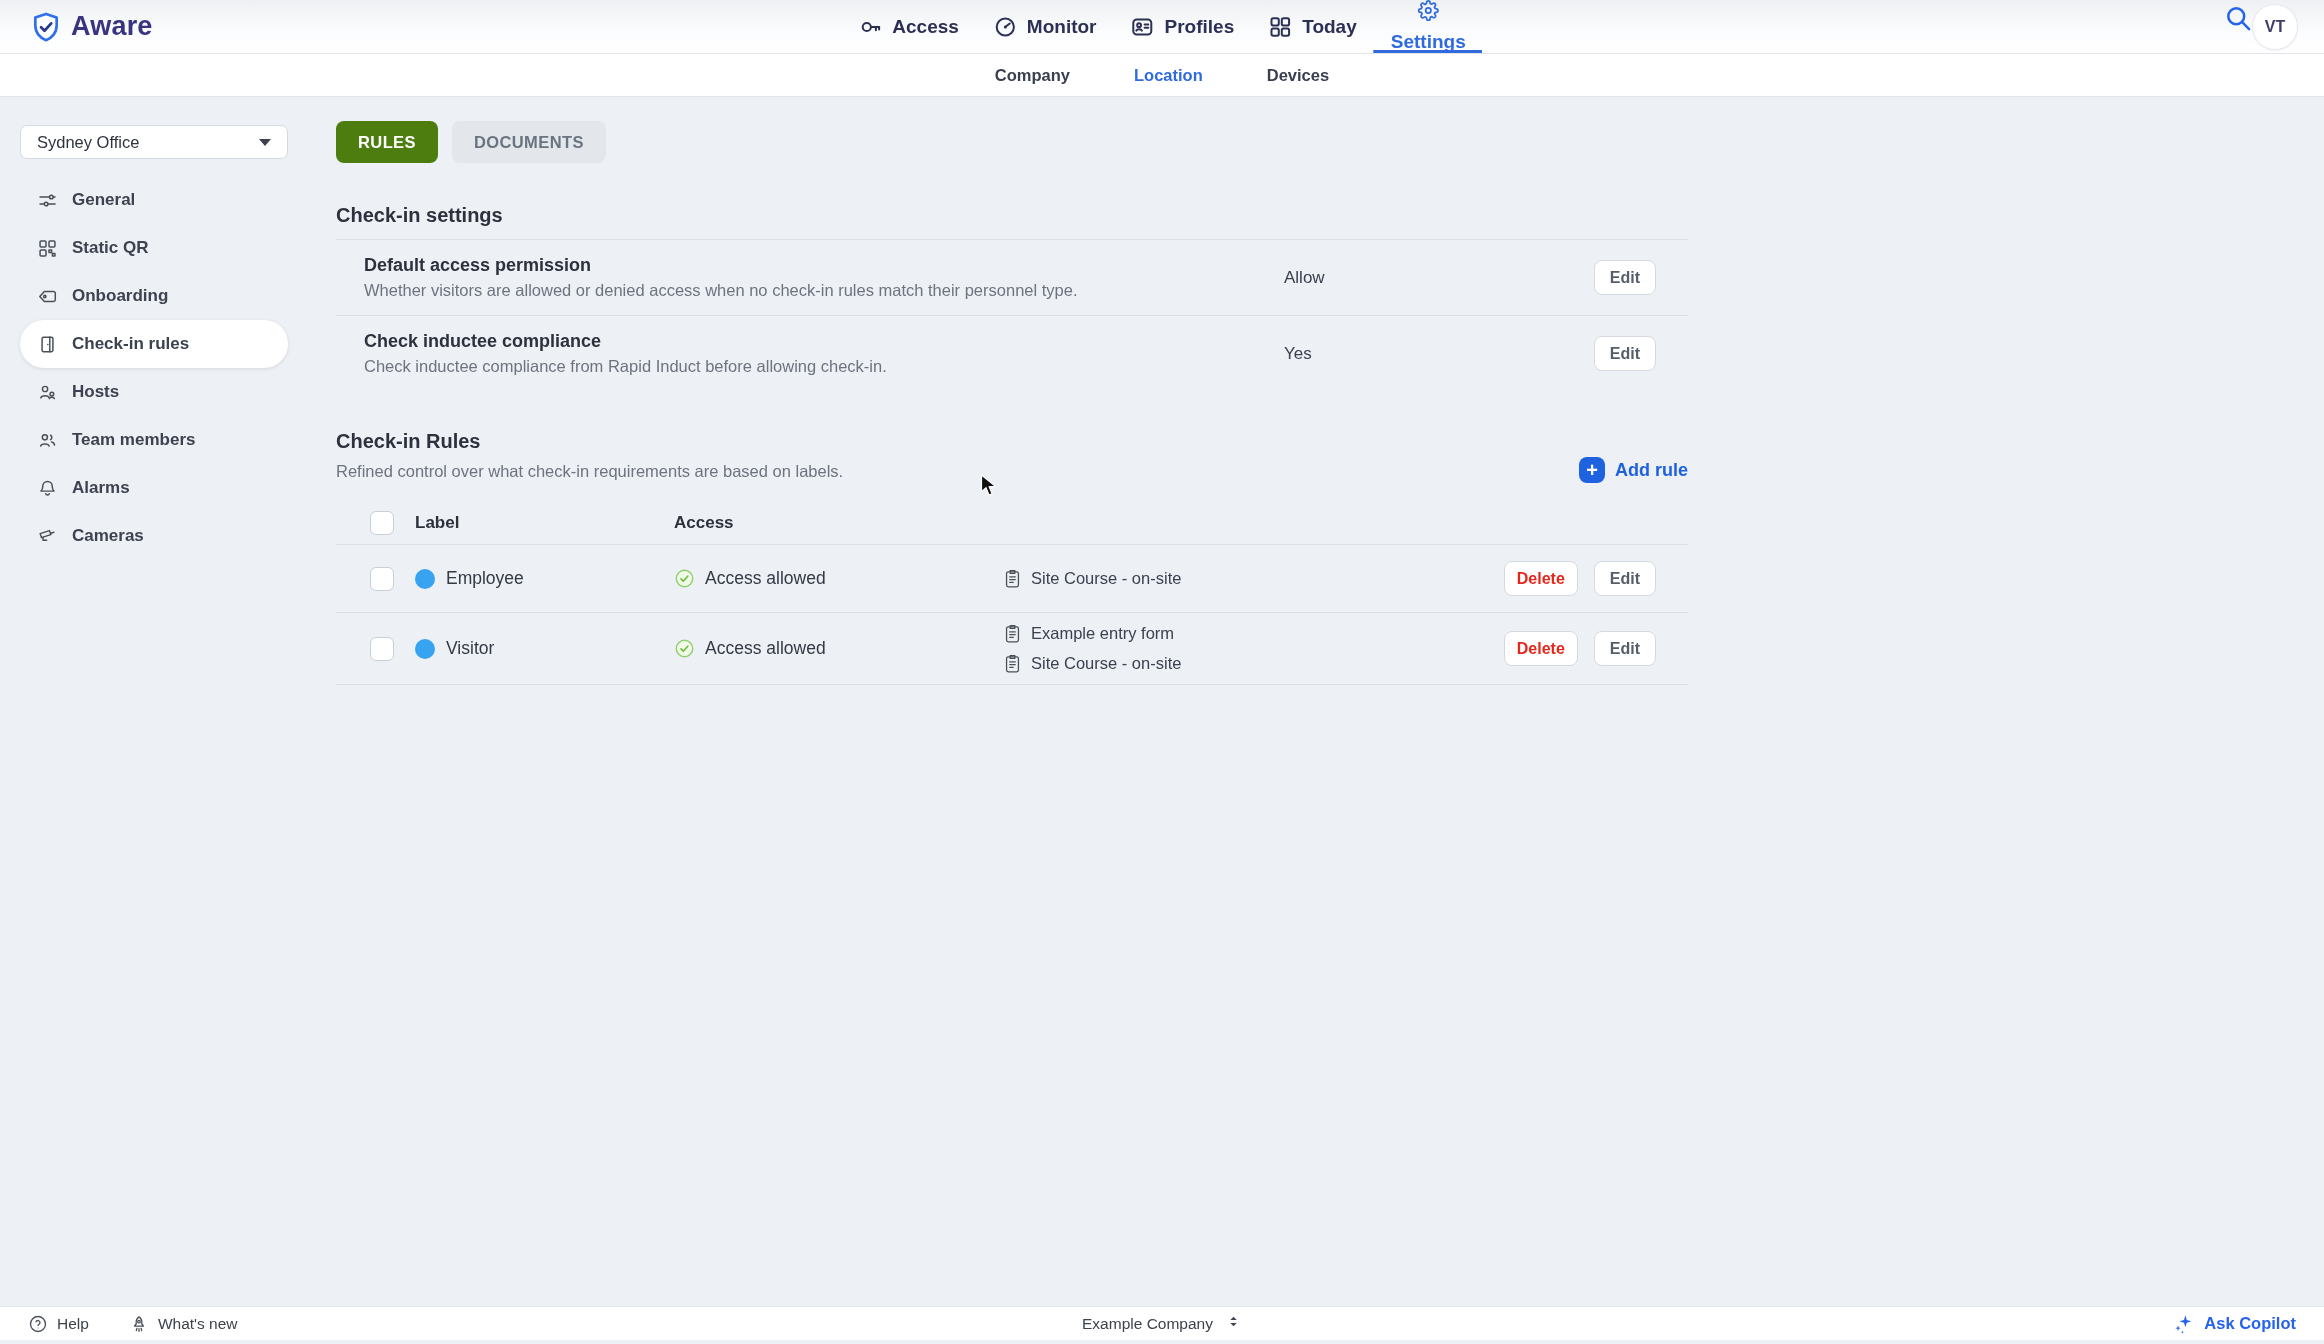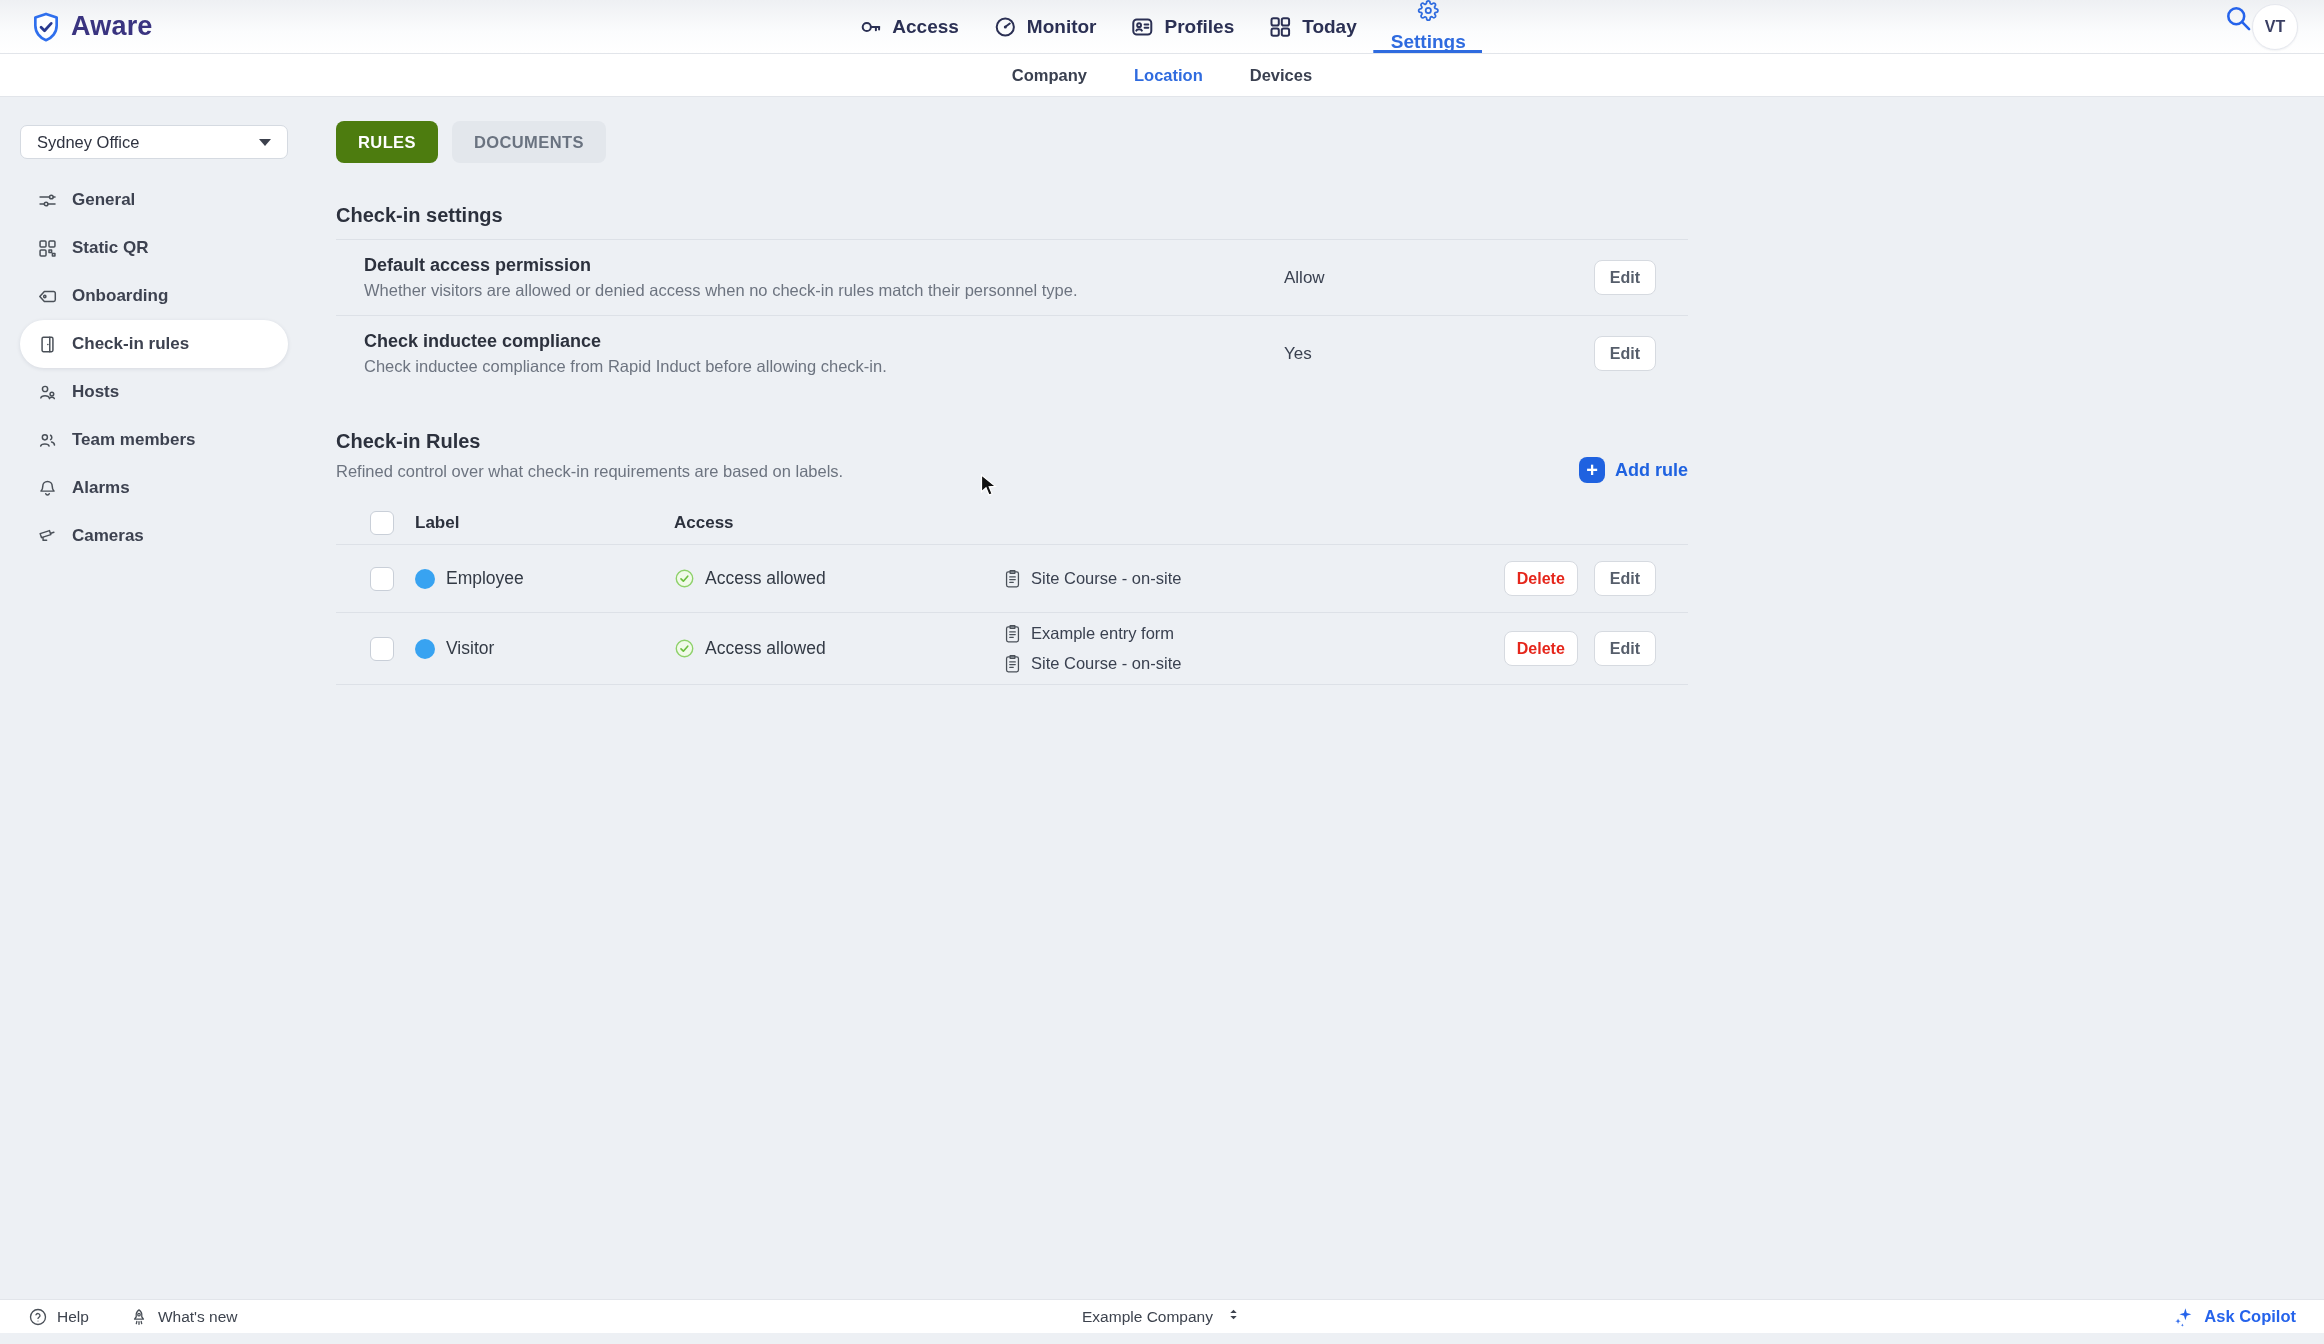--- a/index.html
+++ b/index.html
@@ -46,21 +46,21 @@
     box-shadow: 0 1px 2px rgba(25,35,60,.06);
     display:flex; align-items:center; justify-content:center;
     font-size:16px; font-weight:700; color:#3a3f63;
   }
 
   
   .subnav {
     height: 43px;
     background:#fff;
     border-bottom: 1px solid #e2e5ea;
-    display:flex; justify-content:center; align-items:center; gap:47px;
+    display:flex; justify-content:center; align-items:center; gap:64px;
     font-size:16.5px; font-weight:600;
     position:relative; z-index:2;
   }
   .subnav-item { color:#3a4050; cursor:pointer; }
   .subnav-item.active { color:#2f6bdf; }
 
   
   .content { display:flex; align-items:flex-start; }
 
   
@@ -148,21 +148,21 @@
   .c-actions { display:flex; gap:16px; padding-right:32px; }
   .th { font-size:17px; font-weight:700; color:#2c313d; }
   .dot { width:20px; height:20px; border-radius:50%; background:#38a3f1; flex-shrink:0; }
   .cell-text { font-size:17.5px; color:#333a45; }
   .req-item { display:flex; align-items:center; gap:9px; font-size:16.5px; color:#3a4150; }
   .req-item svg { width:19px; height:21px; stroke:#4a5058; fill:none; stroke-width:1.6; stroke-linecap:round; stroke-linejoin:round; flex-shrink:0; }
   .ok-icon { width:21px; height:21px; flex-shrink:0; }
 
   
   .footer {
-    position:absolute; left:0; right:0; bottom:11px; height:34px;
+    position:absolute; left:0; right:0; bottom:4px; height:34px;
     background:#fff; border-top:1px solid #e2e5ea;
     display:flex; align-items:center; padding:0 28px;
     font-size:15.5px; color:#3d434e;
     z-index:3;
   }
   .foot-link { display:flex; align-items:center; gap:9px; cursor:pointer; }
   .foot-link + .foot-link { margin-left:40px; }
   .foot-link svg { width:20px; height:20px; stroke:#4a5058; fill:none; stroke-width:1.6; stroke-linecap:round; stroke-linejoin:round; }
   .foot-center {
     position:absolute; left:50%; transform:translateX(-50%);

